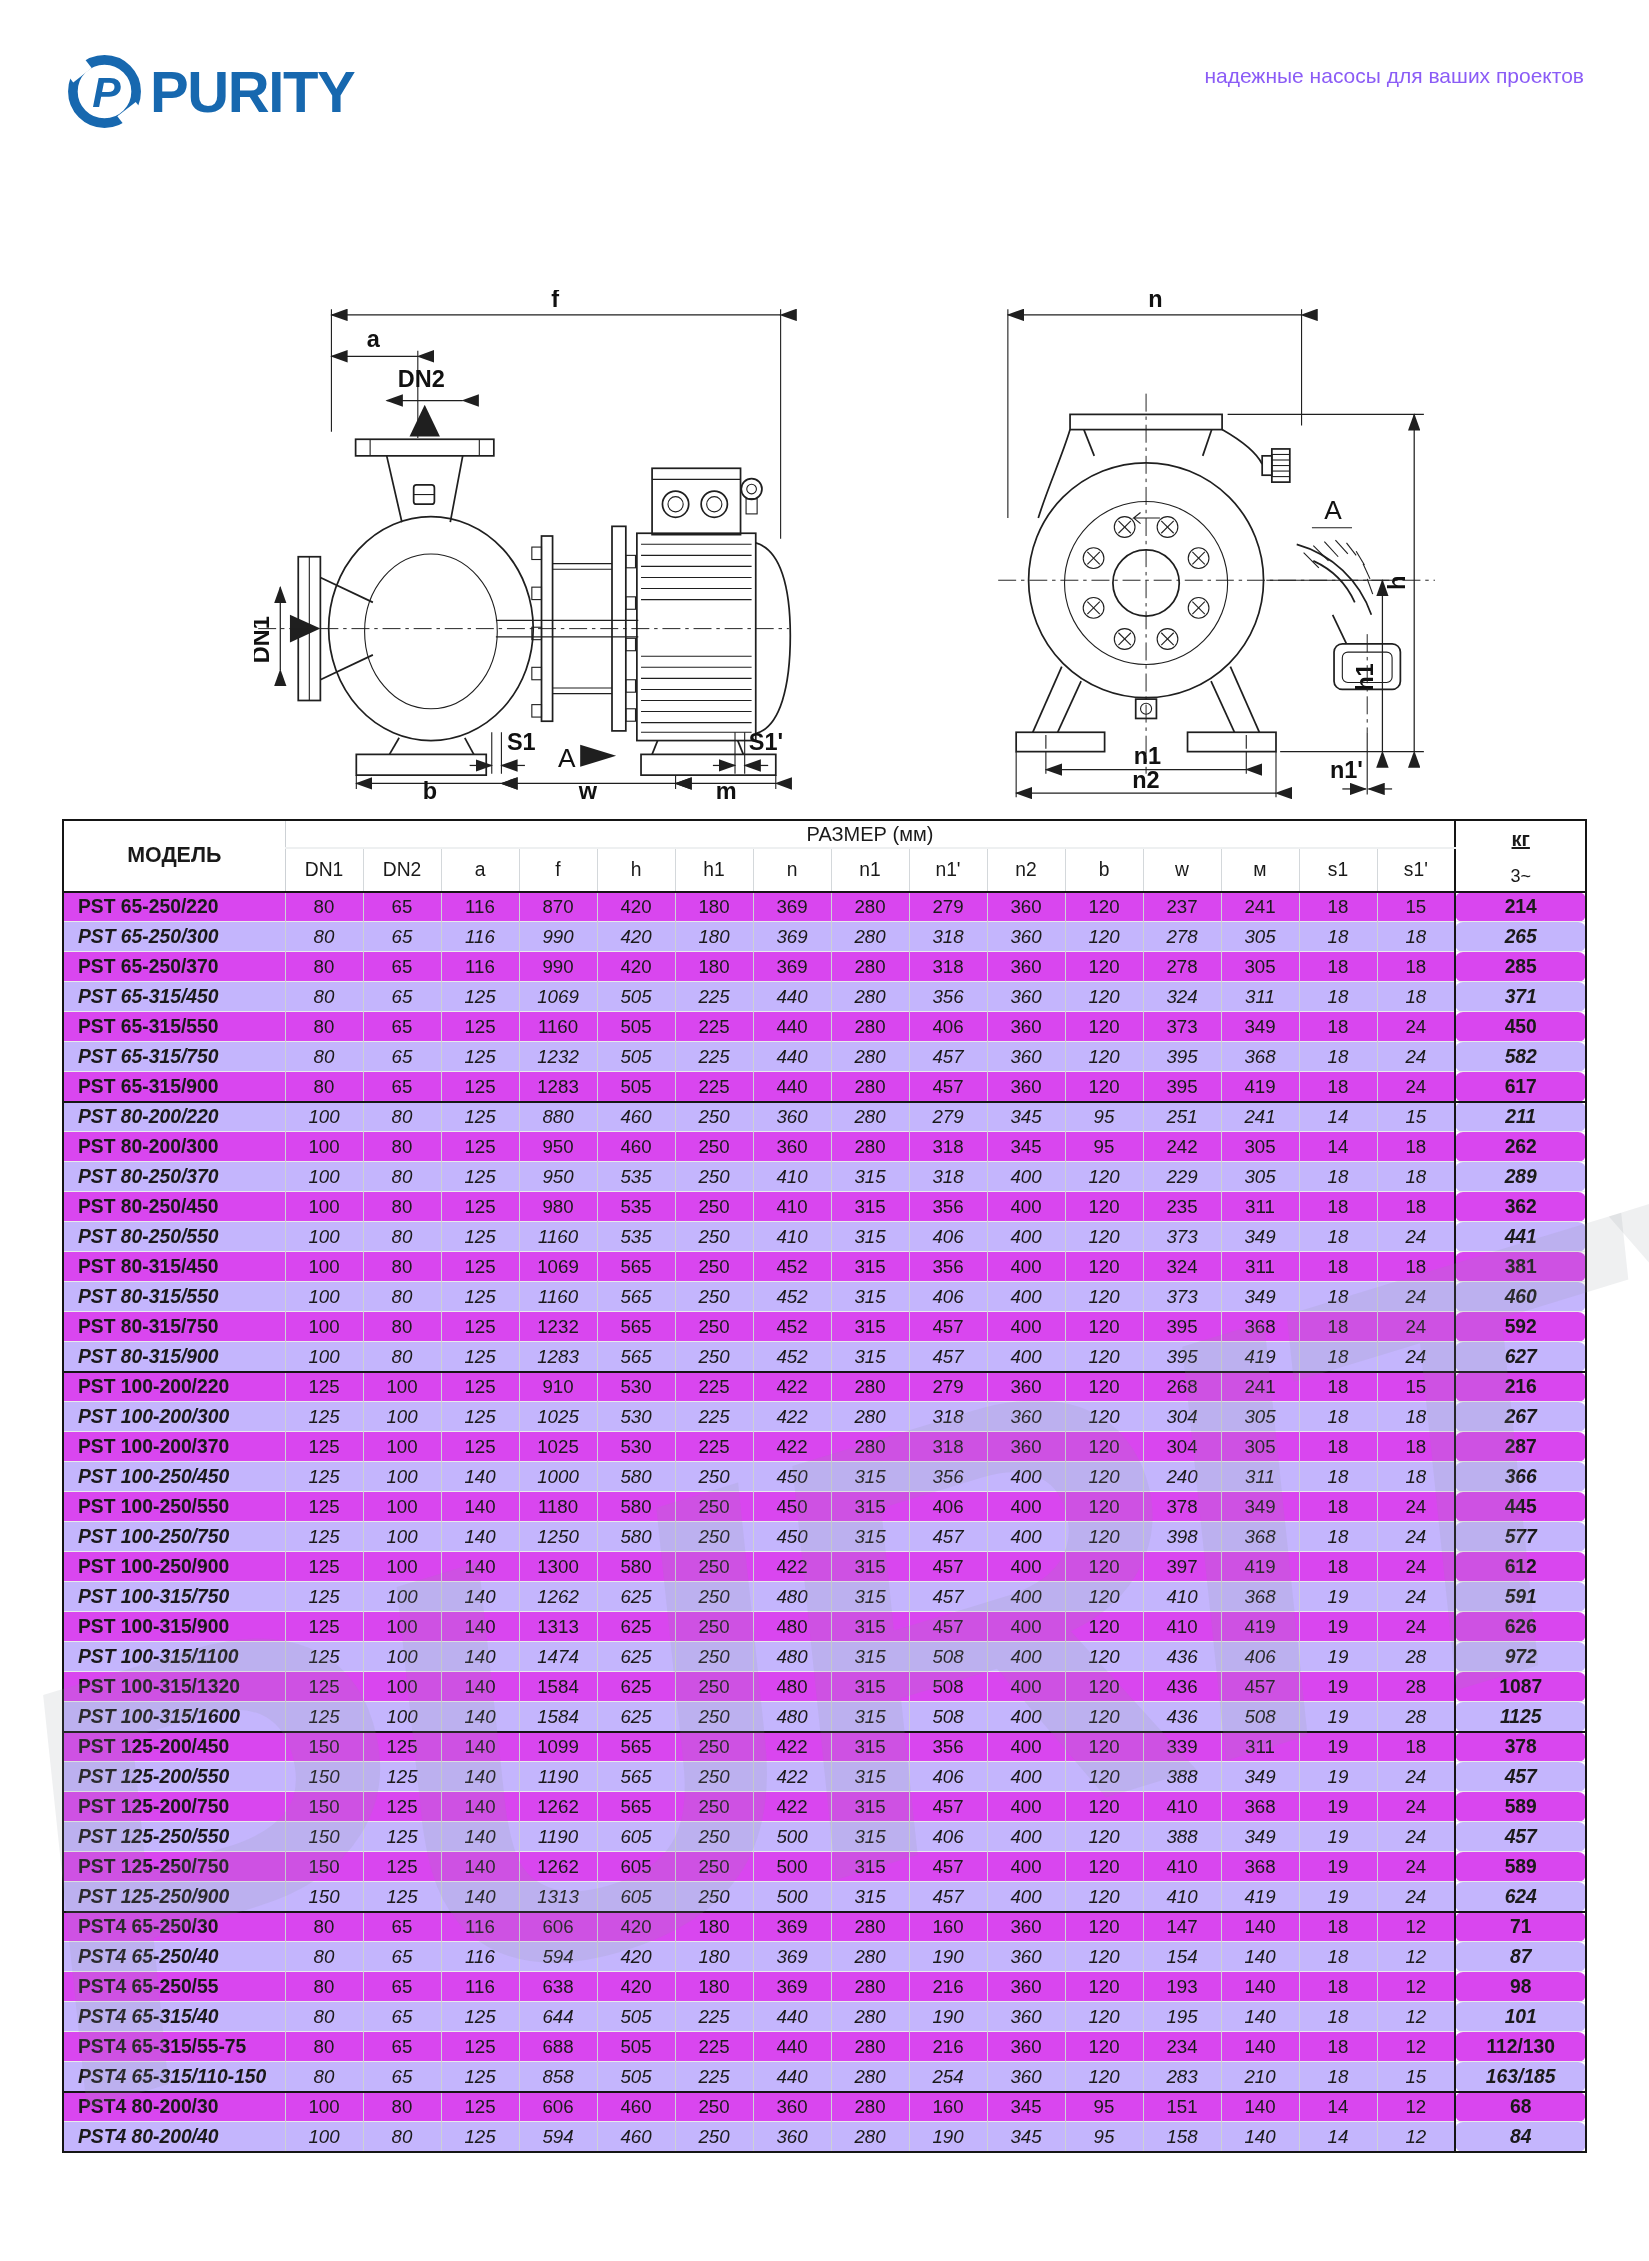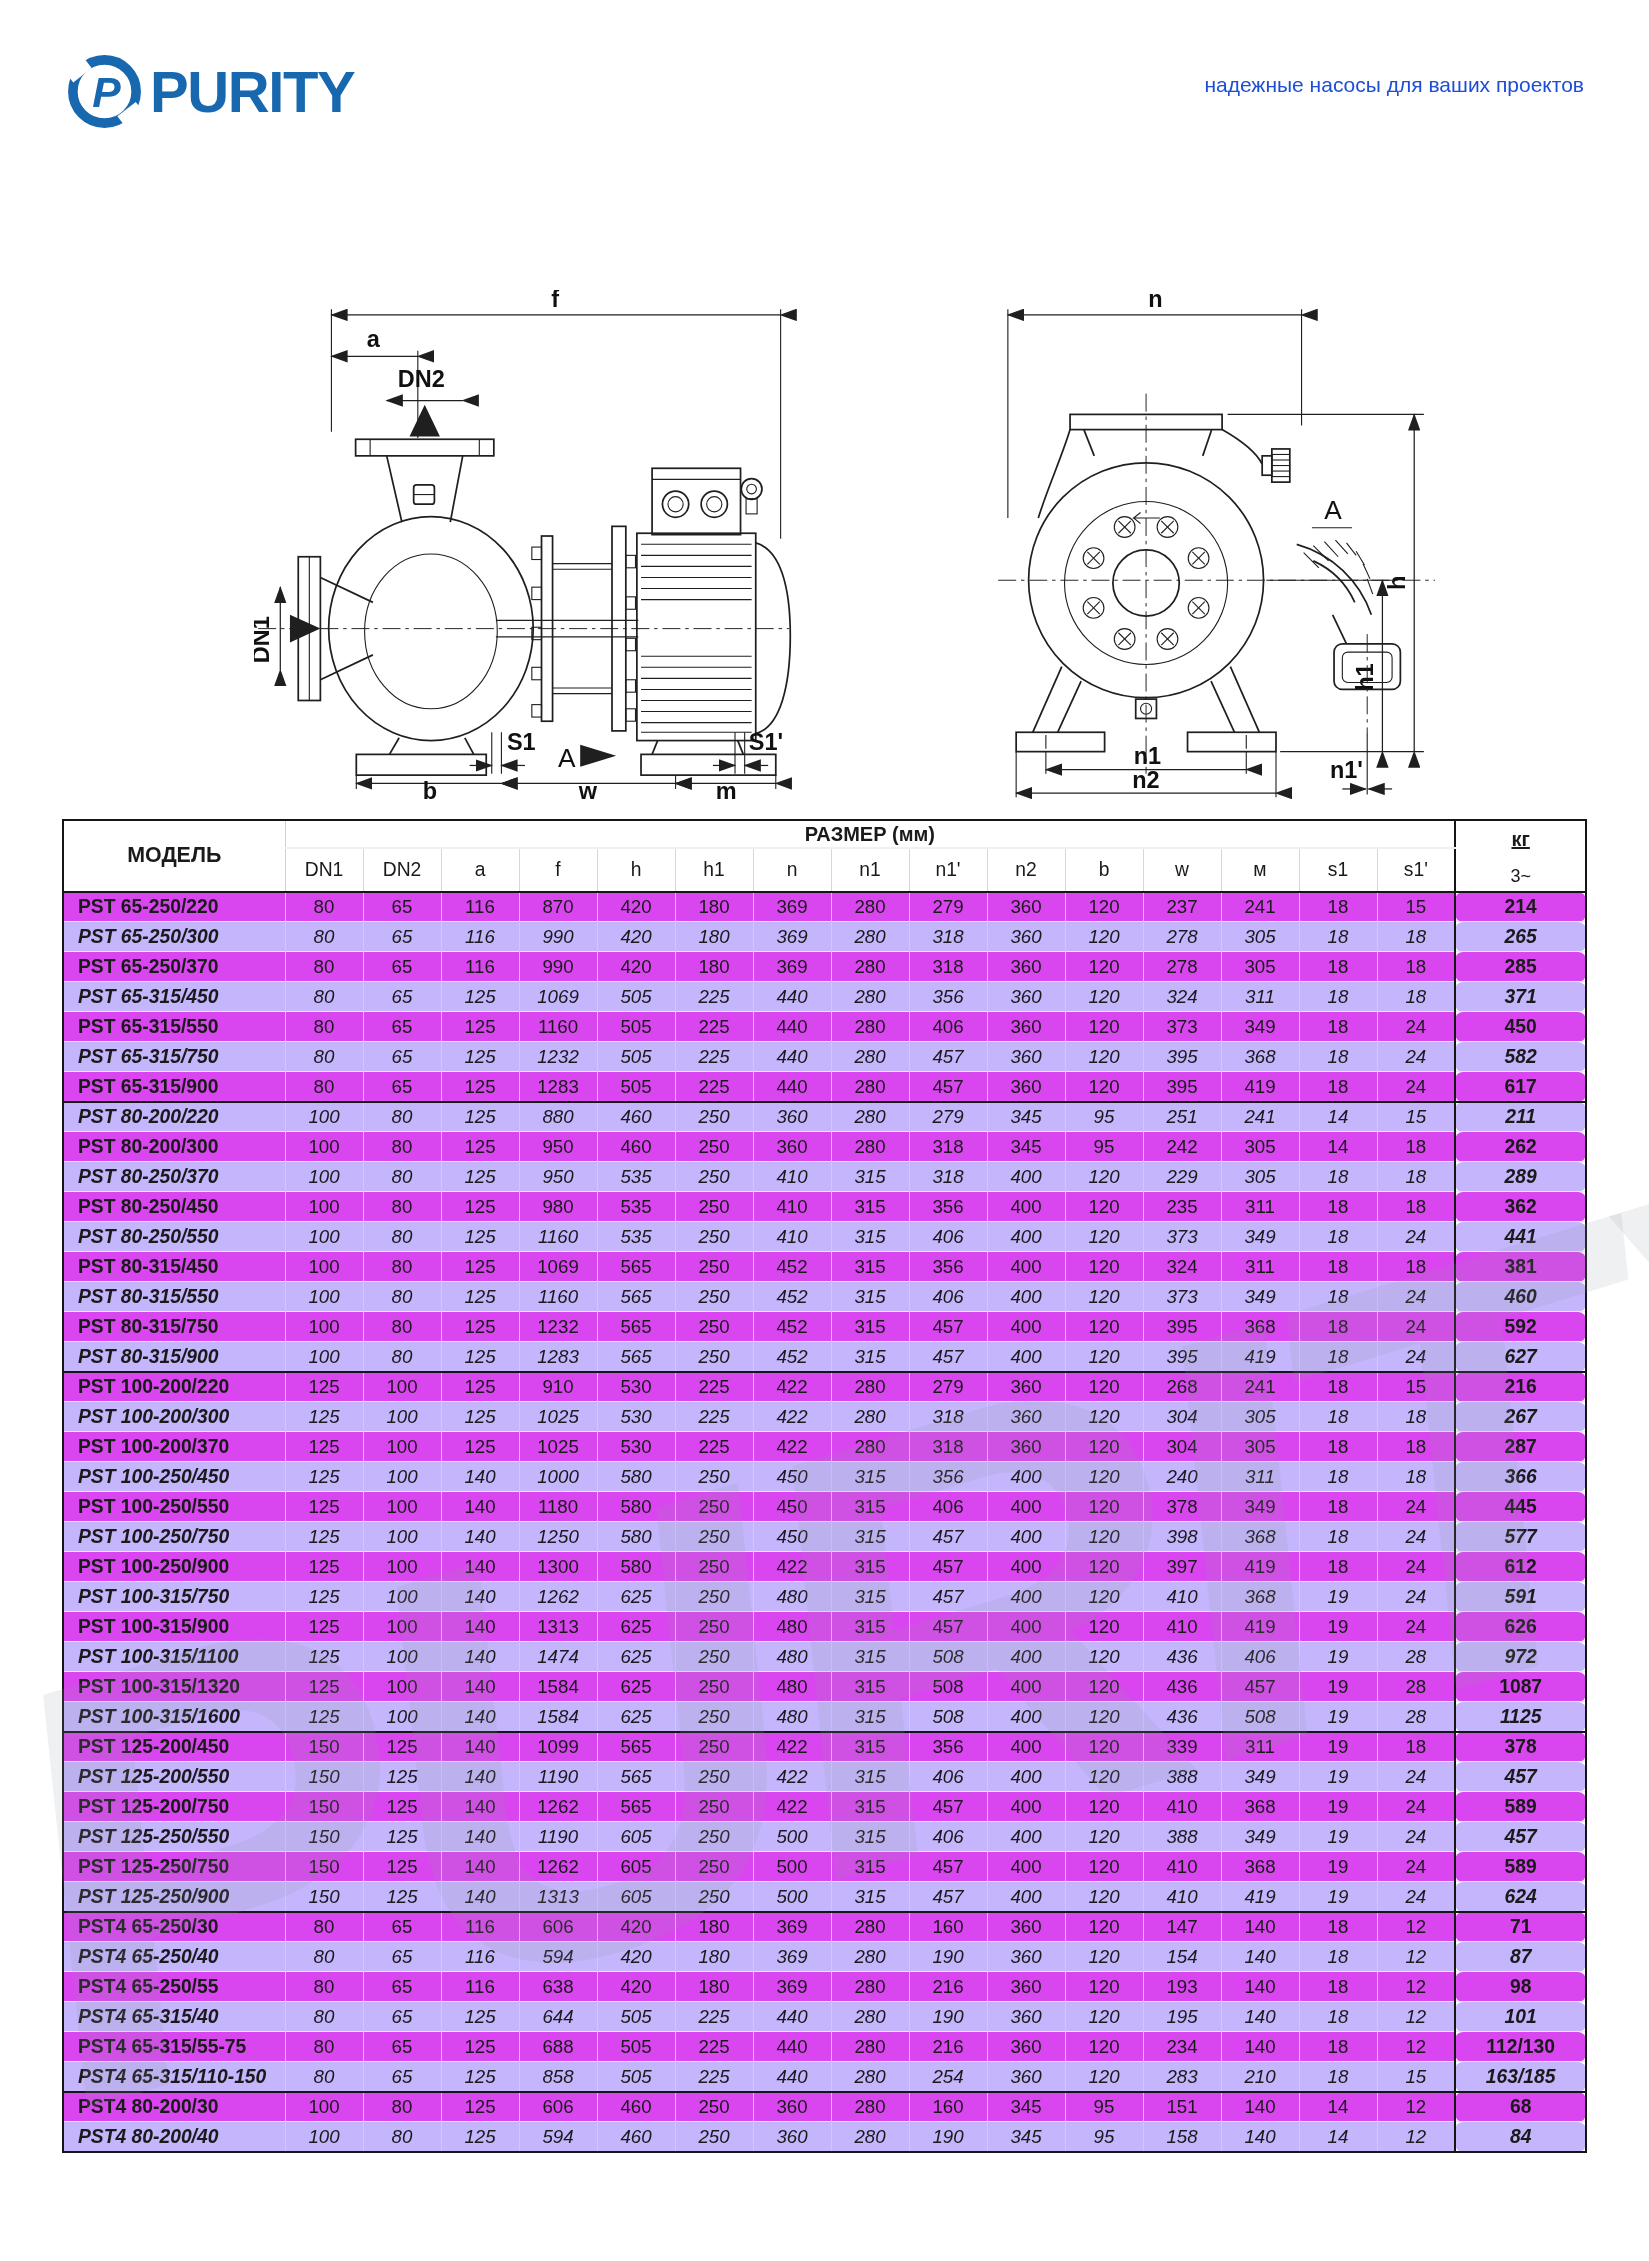--- a/index.html
+++ b/index.html
@@ -4,21 +4,21 @@
 <style>
   * { margin:0; padding:0; box-sizing:border-box; }
   html,body { background:#ffffff; }
   body {
     width:1650px; height:2261px; position:relative; overflow:hidden;
     font-family:"Liberation Sans", sans-serif; color:#1a1a1a;
   }
   
   .logo { position:absolute; left:66px; top:53px; display:flex; align-items:center; gap:7px; }
   .logo-text { font-size:58px; font-weight:bold; letter-spacing:-1.4px; color:#1768af; line-height:1; }
-  .tagline { position:absolute; right:66px; top:64px; font-size:21px; color:#1d4ed8;margin-top:9px; }
+  .tagline { position:absolute; right:66px; top:64px; font-size:21px; color:#8b5cf6; }
   
   .drawing { position:absolute; top:290px; }
   .drawing.side  { left:254px; }
   .drawing.front { left:987px; }
   svg { display:block; }
   .ln   { stroke:#1f1f1f; stroke-width:2.5; fill:none; }
   .thin { stroke:#1f1f1f; stroke-width:1.6; fill:none; }
   .dim  { stroke:#1f1f1f; stroke-width:1.8; fill:none; }
   .cl   { stroke:#1f1f1f; stroke-width:1.4; fill:none; stroke-dasharray:26 7 5 7; }
   .blk  { fill:#1f1f1f; stroke:none; }
@@ -33,21 +33,21 @@
   }
   
   .table-wrap { position:absolute; left:62px; top:819px; z-index:2; }
   table.spec { width:1524px; table-layout:fixed; border-collapse:collapse;
                border:2.8px solid #151515; background:#fff; }
   .col-model { width:222px; } .col-dim { width:78px; } .col-kg { width:131px; }
   th, td { text-align:center; vertical-align:middle; font-size:18.7px; color:#1a1a1a; }
   thead th { background:#fff; }
   thead { border-bottom:2.8px solid #151515; }
   th.model-head { font-size:21.4px; font-weight:bold; border-right:0.7px solid #cdd1d5; }
-  th.size-head  { font-size:20px; font-weight:bold; height:24px; border-bottom:2.1px solid #eef0f1; }
+  th.size-head  { font-size:20px; font-weight:normal; height:24px; border-bottom:2.1px solid #eef0f1; }
   th.sub { font-size:19.3px; font-weight:normal; height:39px; border-left:0.7px solid #d4d8db; }
   th.sub:first-child { border-left:none; }
   th.kg-head { border-left:2.1px solid #151515; padding:4.1px 0; }
   th.kg-head .kgl { display:block; font-size:20px; font-weight:bold; margin-top:2.8px;text-decoration:underline; }
   th.kg-head .kgs { display:block; font-size:18px; font-weight:normal; margin-top:15px; }
   tbody td { height:30px; border-left:0.7px solid #cdd1d5; }
   tbody td:first-child { border-left:none; }
   tbody td.model { text-align:left; padding-left:14px; font-weight:bold; font-size:19.3px; }
   tbody td.kg { border-left:2.1px solid #151515; font-weight:bold; font-size:19.3px;border-radius:8px; }
   tbody tr.odd  { background:#d946ef; }

